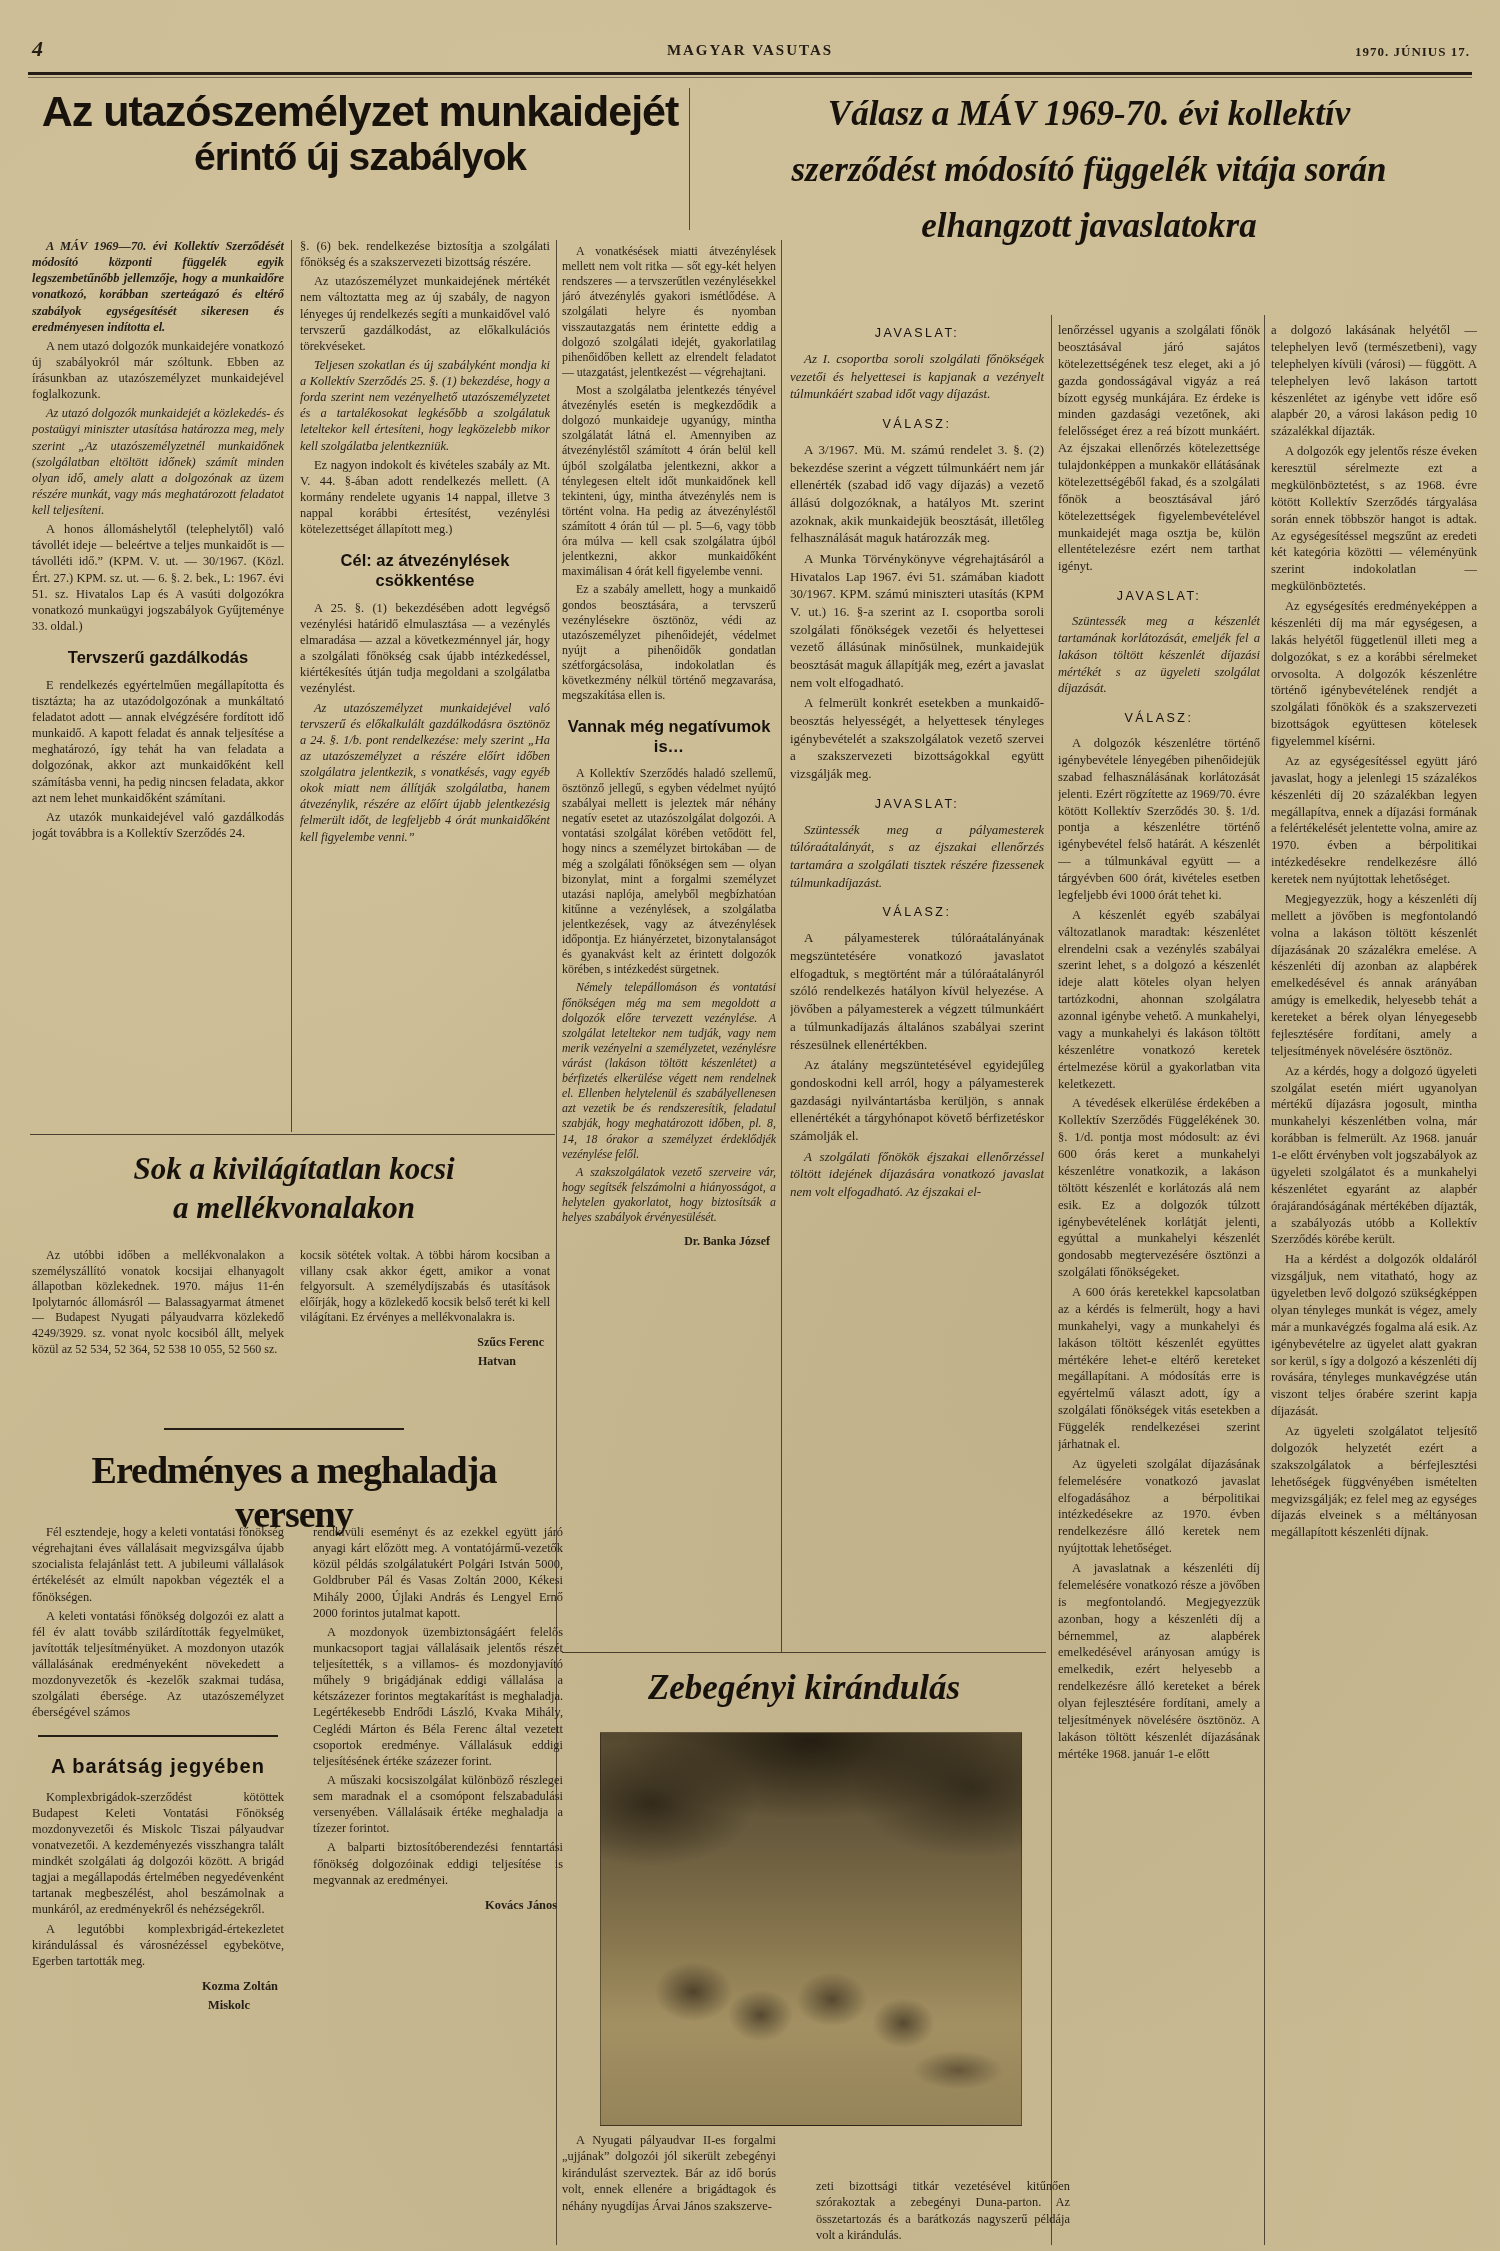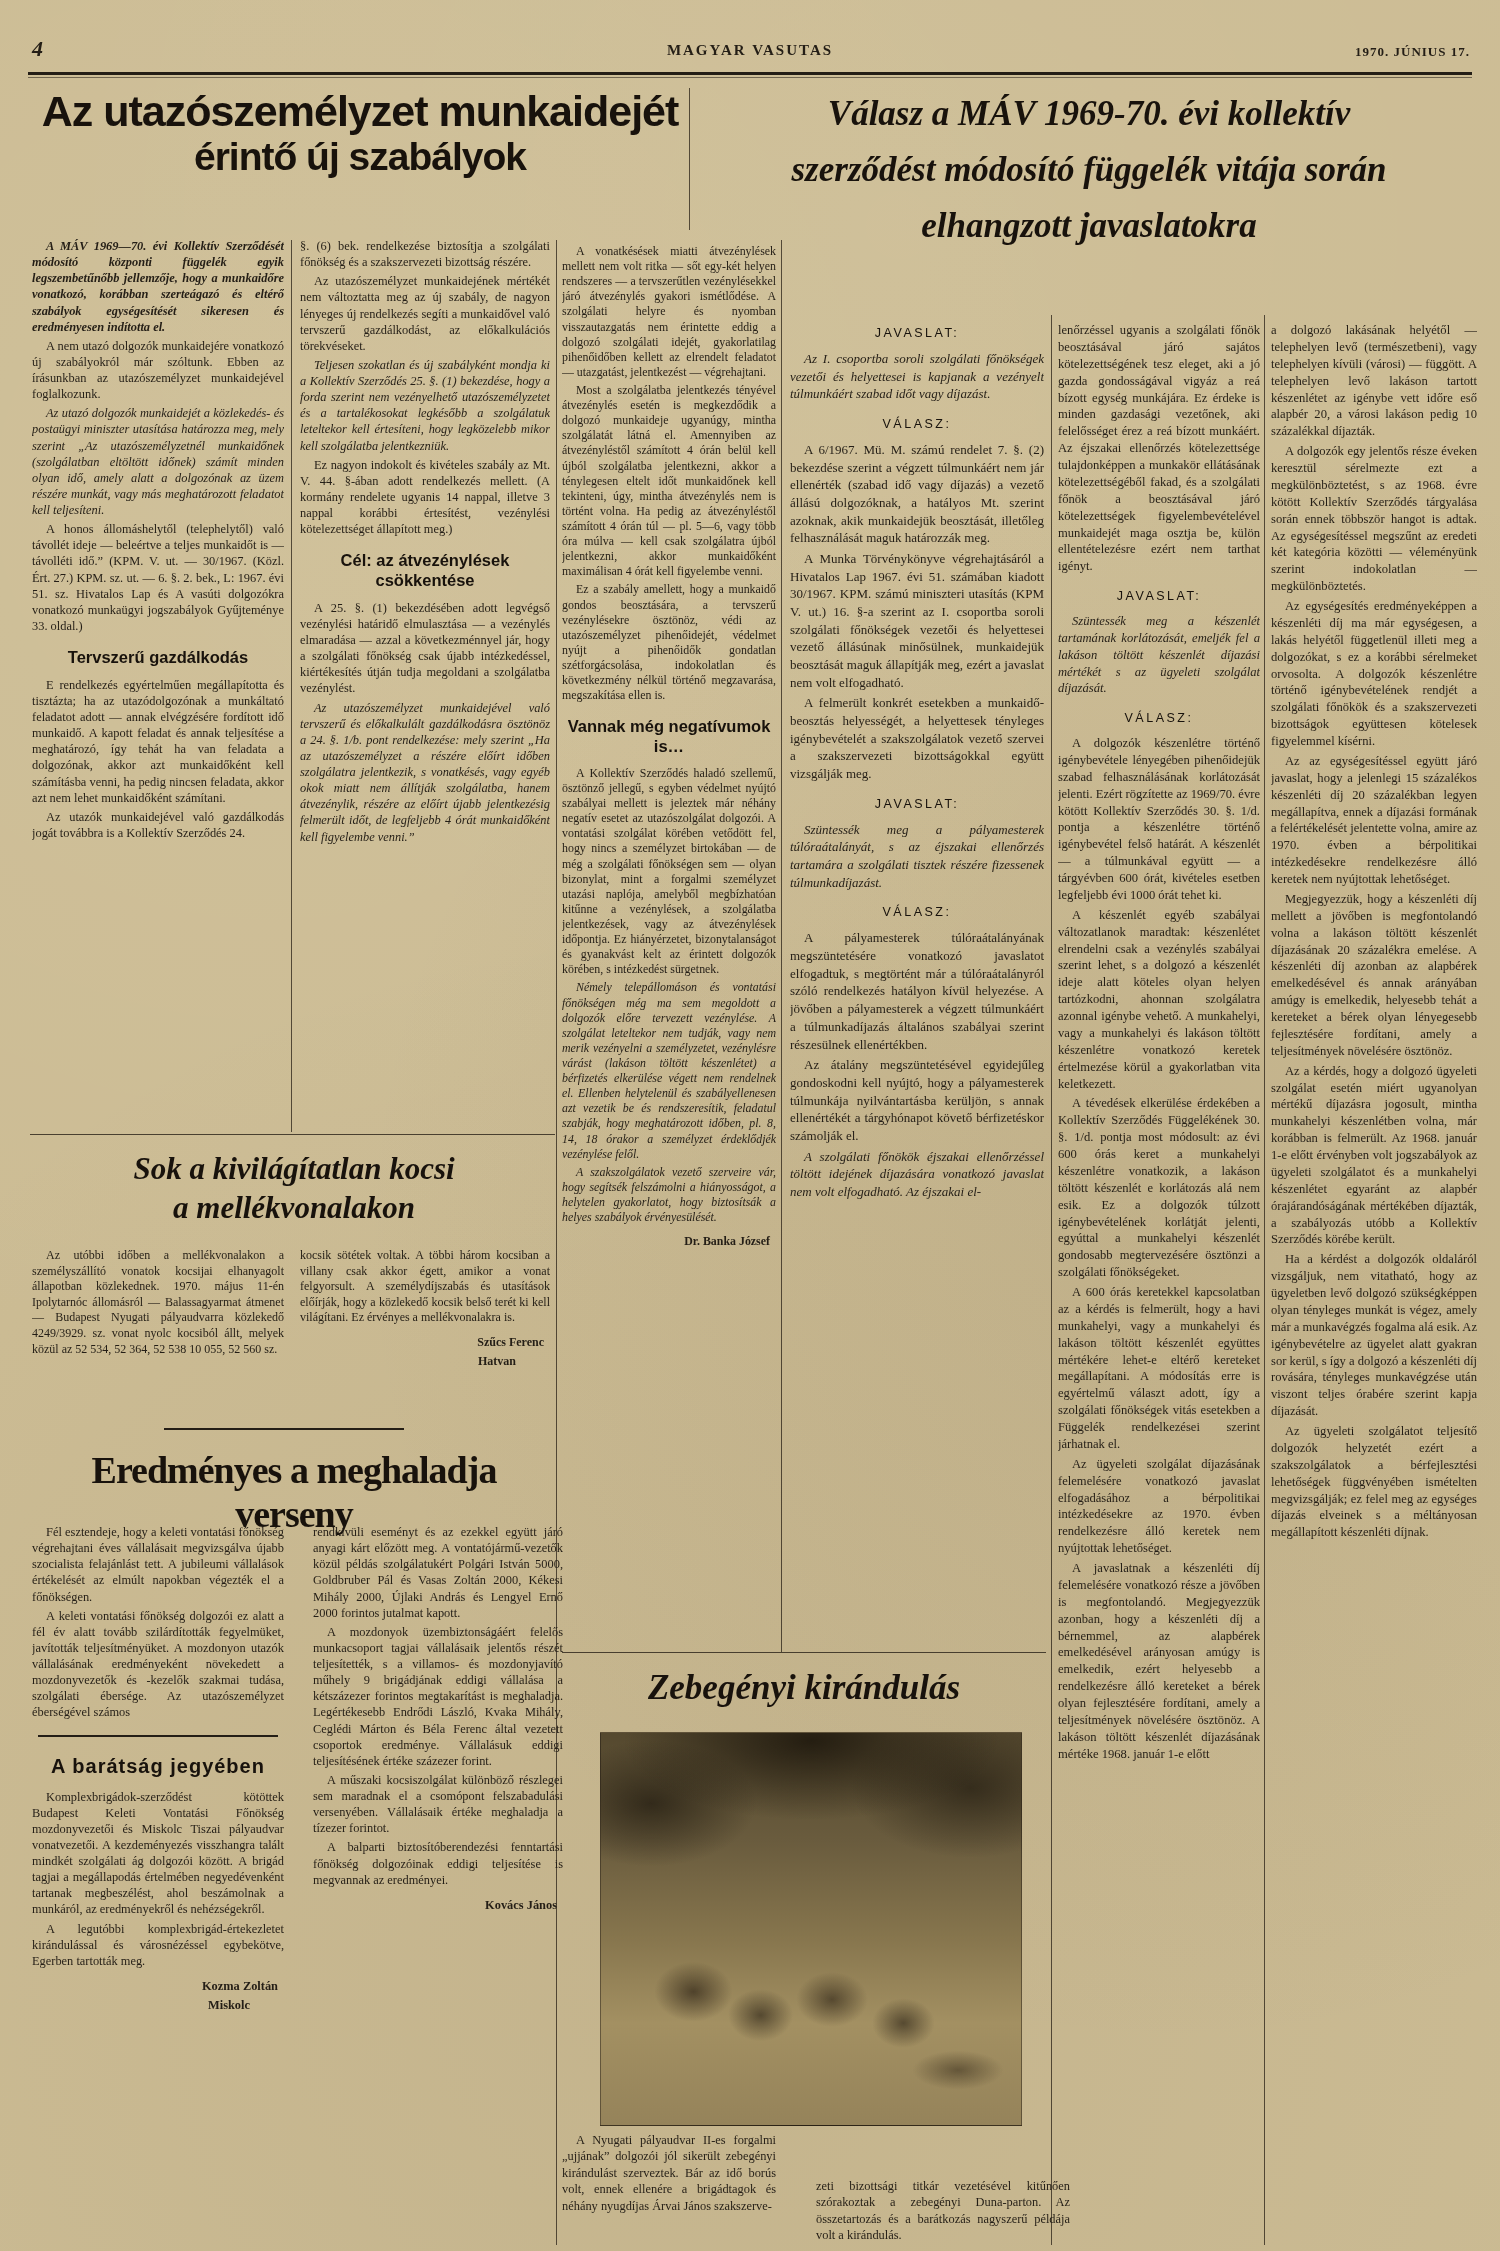--- a/index.html
+++ b/index.html
@@ -157,28 +157,28 @@
       <p class="p">A mozdonyok üzembiztonságáért felelős munkacsoport tagjai vállalásaik jelentős részét teljesítették, s a villamos- és mozdonyjavító műhely 9 brigádjának eddigi vállalása a kétszázezer forintos megtakarítást is meghaladja. Legértékesebb Endrődi László, Kvaka Mihály, Ceglédi Márton és Béla Ferenc által vezetett csoportok eredménye. Vállalásuk eddigi teljesítésének értéke százezer forint.</p>
       <p class="p">A műszaki kocsiszolgálat különböző részlegei sem maradnak el a csomópont felszabadulási versenyében. Vállalásaik értéke meghaladja a tízezer forintot.</p>
       <p class="p">A balparti biztosítóberendezési fenntartási főnökség dolgozóinak eddigi teljesítése is megvannak az eredményei.</p>
       <p class="byline">Kovács János</p>
     </div>
 
   <div class="abs col" style="left:790px;top:312px;width:254px;height:1338px;font-size:13px;line-height:1.36;">
       <p class="crosshead">JAVASLAT:</p>
       <p class="it">Az I. csoportba soroli szolgálati főnökségek vezetői és helyettesei is kapjanak a vezényelt túlmunkáért szabad időt vagy díjazást.</p>
       <p class="crosshead">VÁLASZ:</p>
-      <p class="p">A 6/1967. Mü. M. számú rendelet 7. §. (2) bekezdése szerint a végzett túlmunkáért nem jár ellenérték (szabad idő vagy díjazás) a vezető állású dolgozóknak, a hatályos Mt. szerint azoknak, akik munkaidejük beosztását, illetőleg felhasználását maguk határozzák meg.</p>
+      <p class="p">A 3/1967. Mü. M. számú rendelet 3. §. (2) bekezdése szerint a végzett túlmunkáért nem jár ellenérték (szabad idő vagy díjazás) a vezető állású dolgozóknak, a hatályos Mt. szerint azoknak, akik munkaidejük beosztását, illetőleg felhasználását maguk határozzák meg.</p>
       <p class="p">A Munka Törvénykönyve végrehajtásáról a Hivatalos Lap 1967. évi 51. számában kiadott 30/1967. KPM. számú miniszteri utasítás (KPM V. ut.) 16. §-a szerint az I. csoportba soroli szolgálati főnökségek vezetői és helyettesei vezető állásúnak minősülnek, munkaidejük beosztását maguk állapítják meg, ezért a javaslat nem volt elfogadható.</p>
       <p class="p">A felmerült konkrét esetekben a munkaidő-beosztás helyességét, a helyettesek tényleges igénybevételét a szakszolgálatok vezető szervei a szakszervezeti bizottságokkal együtt vizsgálják meg.</p>
       <p class="crosshead">JAVASLAT:</p>
       <p class="it">Szüntessék meg a pályamesterek túlóraátalányát, s az éjszakai ellenőrzés tartamára a szolgálati tisztek részére fizessenek túlmunkadíjazást.</p>
       <p class="crosshead">VÁLASZ:</p>
       <p class="p">A pályamesterek túlóraátalányának megszüntetésére vonatkozó javaslatot elfogadtuk, s megtörtént már a túlóraátalányról szóló rendelkezés hatályon kívül helyezése. A jövőben a pályamesterek a végzett túlmunkáért a túlmunkadíjazás általános szabályai szerint részesülnek ellenértékben.</p>
-      <p class="p">Az átalány megszüntetésével egyidejűleg gondoskodni kell nyújtó, hogy a pályamesterek túlmunkája nyilvántartásba kerüljön, s annak ellenértékét a tárgyhónapot követő bérfizetéskor számolják el.</p>
+      <p class="p">Az átalány megszüntetésével egyidejűleg gondoskodni kell arról, hogy a pályamesterek gazdasági nyilvántartásba kerüljön, s annak ellenértékét a tárgyhónapot követő bérfizetéskor számolják el.</p>
       <p class="it">A szolgálati főnökök éjszakai ellenőrzéssel töltött idejének díjazására vonatkozó javaslat nem volt elfogadható. Az éjszakai el-</p>
     </div>
   <div class="abs col" style="left:1058px;top:322px;width:202px;height:1920px;font-size:12.6px;line-height:1.34;">
       <p class="cont">lenőrzéssel ugyanis a szolgálati főnök beosztásával járó sajátos kötelezettségének tesz eleget, aki a jó gazda gondosságával vigyáz a reá bízott egység munkájára. Ez érdeke is minden gazdasági vezetőnek, aki felelősséget érez a reá bízott munkáért. Az éjszakai ellenőrzés kötelezettsége tulajdonképpen a munkakör ellátásának kötelezettségéből fakad, és a szolgálati főnök a beosztásával járó kötelezettségek figyelembevételével munkaidejét maga osztja be, külön ellentételezésre ezért nem tarthat igényt.</p>
       <p class="crosshead">JAVASLAT:</p>
       <p class="it">Szüntessék meg a készenlét tartamának korlátozását, emeljék fel a lakáson töltött készenlét díjazási mértékét s az ügyeleti szolgálat díjazását.</p>
       <p class="crosshead">VÁLASZ:</p>
       <p class="p">A dolgozók készenlétre történő igénybevétele lényegében pihenőidejük szabad felhasználásának korlátozását jelenti. Ezért rögzítette az 1969/70. évre kötött Kollektív Szerződés 30. §. 1/d. pontja a készenlétre történő igénybevétel felső határát. A készenlét — a túlmunkával együtt — a tárgyévben 600 órát, kivételes esetben legfeljebb évi 1000 órát tehet ki.</p>
       <p class="p">A készenlét egyéb szabályai változatlanok maradtak: készenlétet elrendelni csak a vezénylés szabályai szerint lehet, s a dolgozó a készenlét ideje alatt köteles olyan helyen tartózkodni, ahonnan szolgálatra azonnal igénybe vehető. A munkahelyi, vagy a munkahelyi és lakáson töltött készenlétre vonatkozó keretek értelmezése körül a gyakorlatban vita keletkezett.</p>
       <p class="p">A tévedések elkerülése érdekében a Kollektív Szerződés Függelékének 30. §. 1/d. pontja most módosult: az évi 600 órás keret a munkahelyi készenlétre vonatkozik, a lakáson töltött készenlét e korlátozás alá nem esik. Ez a dolgozók túlzott igénybevételének korlátját jelenti, egyúttal a munkahelyi készenlét gondosabb megtervezésére ösztönzi a szolgálati főnökségeket.</p>

